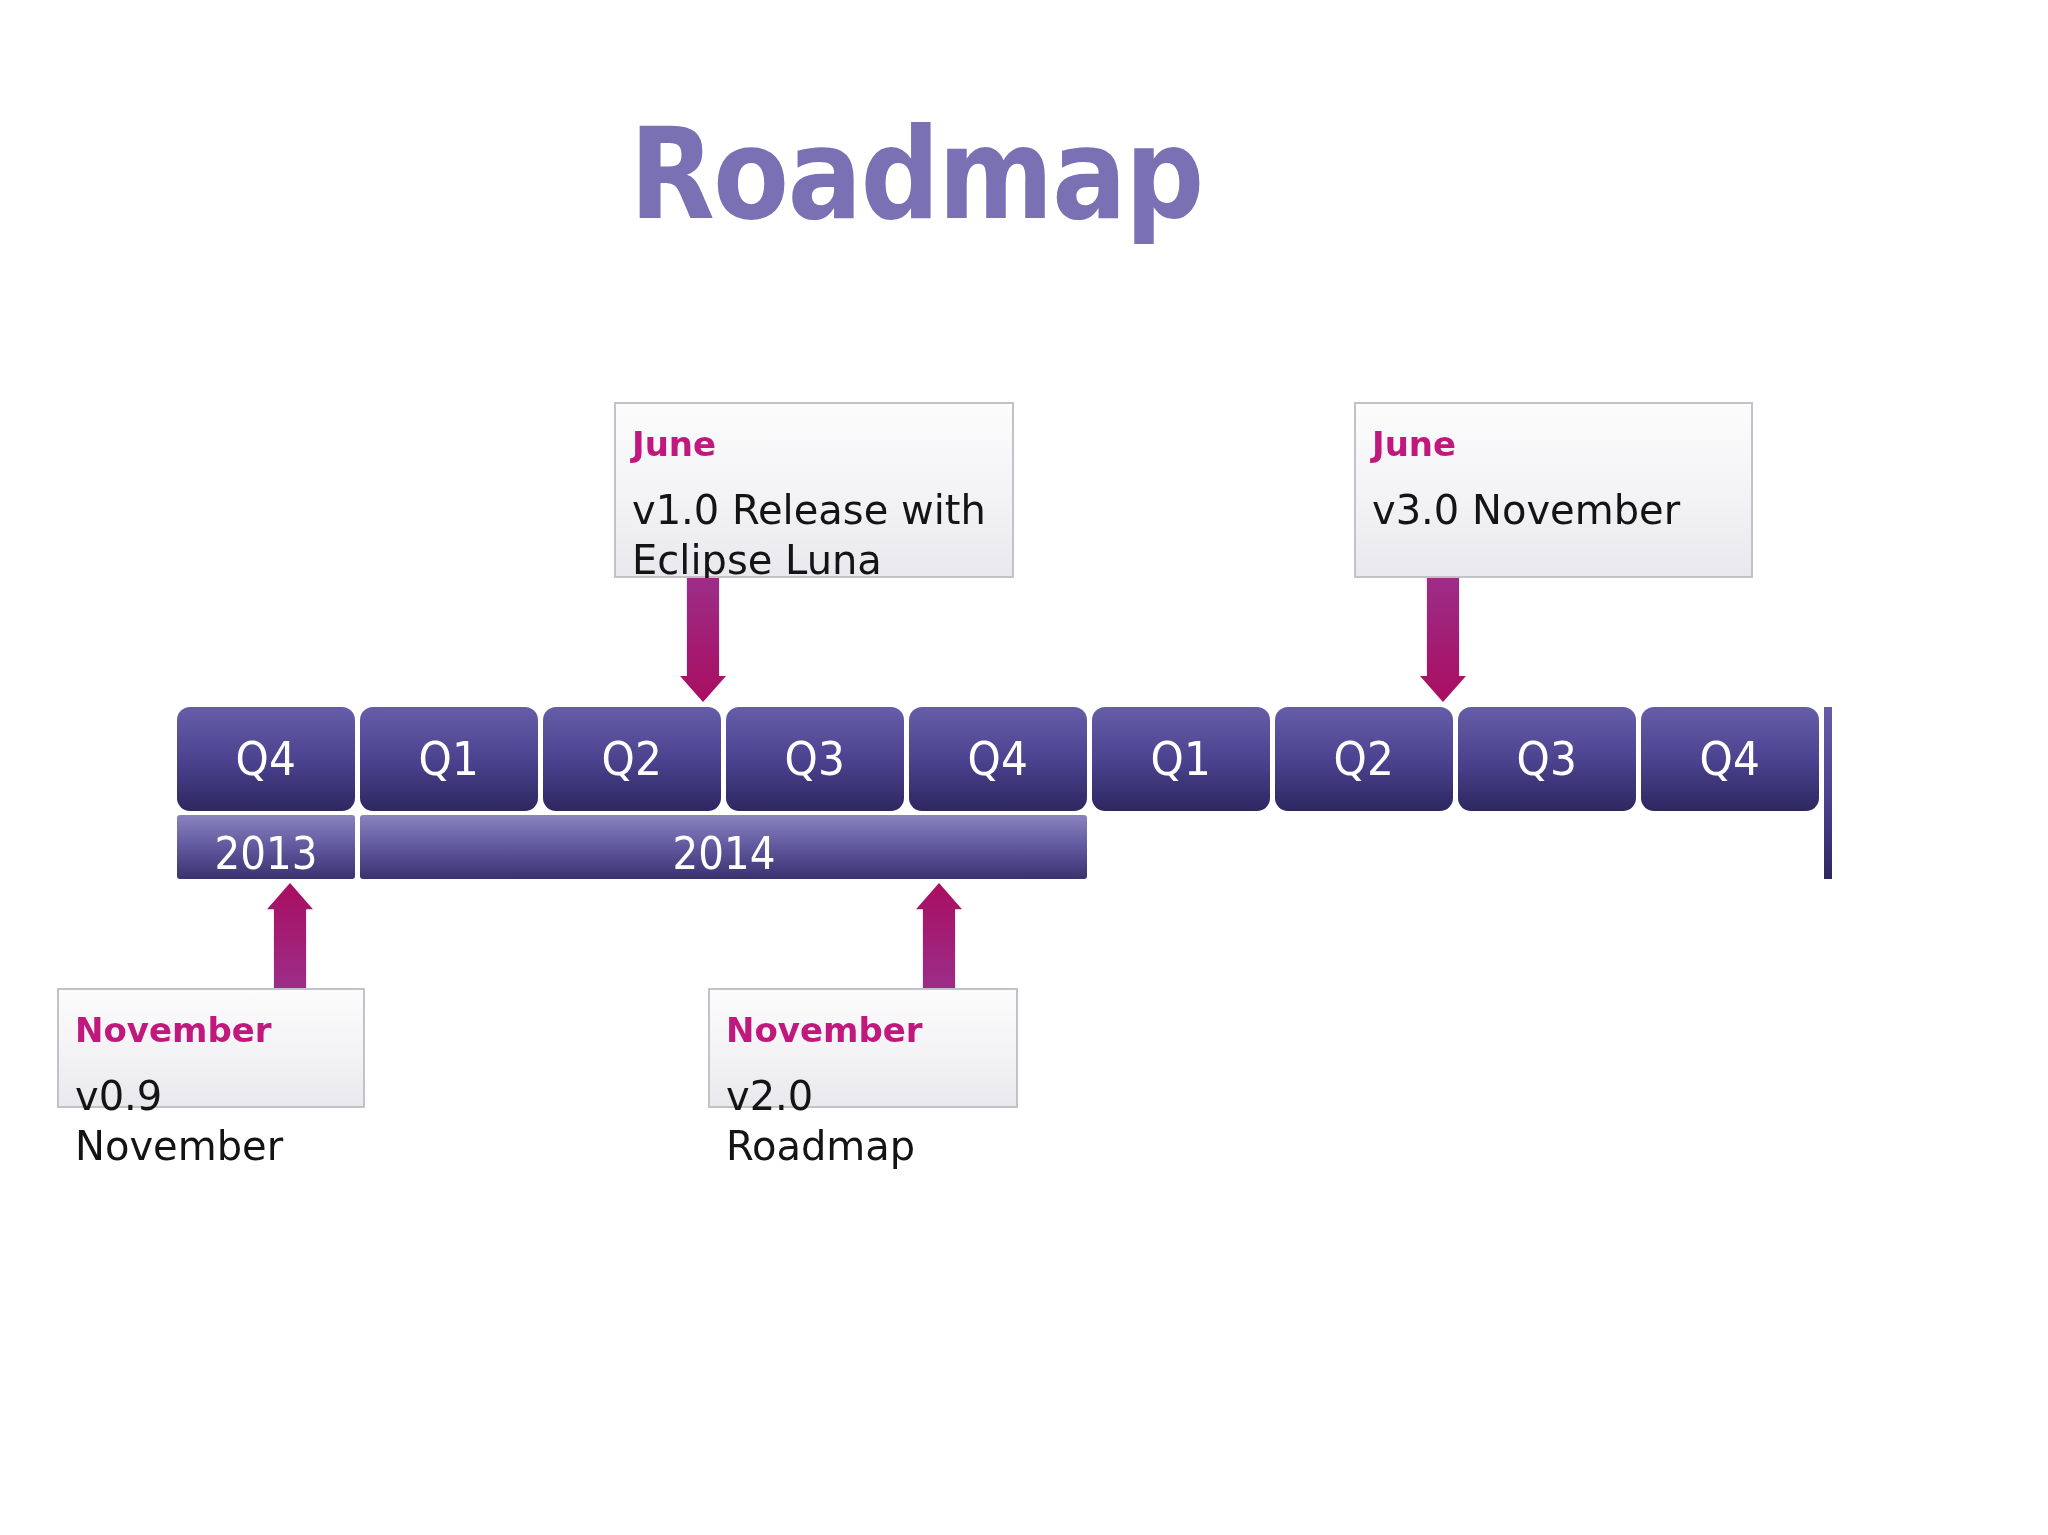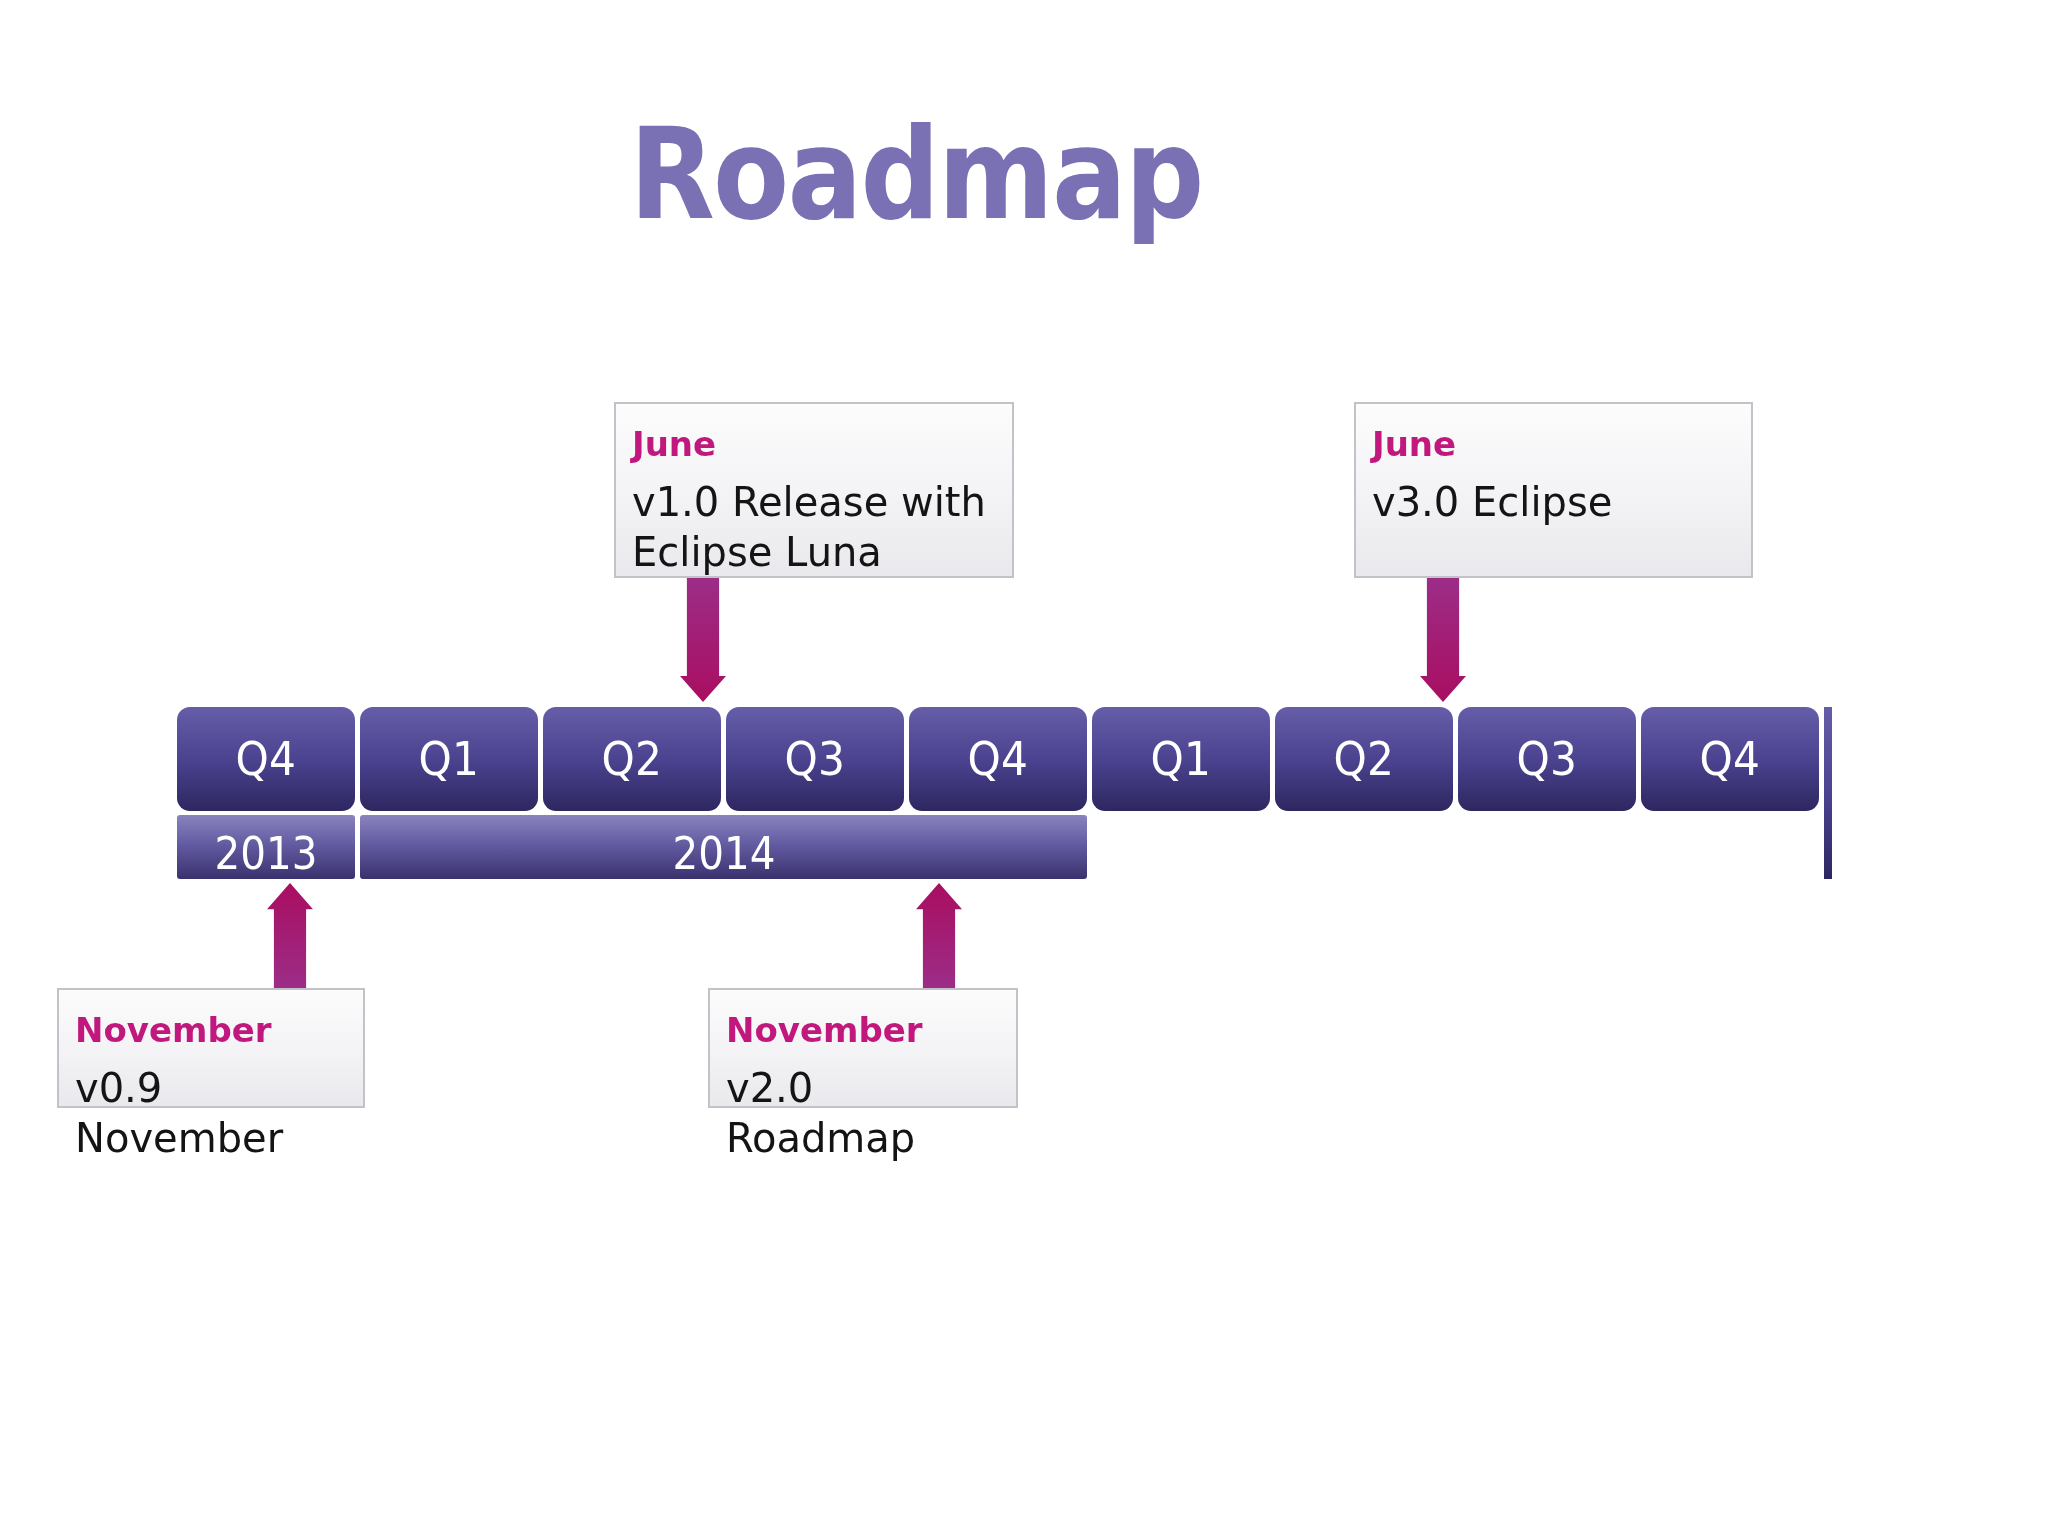--- a/index.html
+++ b/index.html
@@ -91,21 +91,21 @@
   .callout .month {
     font-size: 34px;
     font-weight: bold;
     color: #c0187c;
     line-height: 1.2;
   }
   .callout .body {
     font-size: 40px;
     color: #141414;
     line-height: 1.25;
-    margin-top: 12px;
+    margin-top: 20px;
   }
   .co-june-2014 { left: 614px;  top: 402px; width: 400px; height: 176px; }
   .co-june-2015 { left: 1354px; top: 402px; width: 399px; height: 176px; }
   .co-nov-2013  { left: 57px;   top: 988px; width: 308px; height: 120px; }
   .co-nov-2014  { left: 708px;  top: 988px; width: 310px; height: 120px; }
 
   
   .arrow-down {
     position: absolute;
     width: 46px;
@@ -170,21 +170,21 @@
     </div>
 
   <div class="chevron"></div>
 
   <div class="callout co-june-2014">
     <div class="month">June</div>
     <div class="body">v1.0 Release with Eclipse Luna</div>
   </div>
   <div class="callout co-june-2015">
     <div class="month">June</div>
-    <div class="body">v3.0 Eclipse</div>
+    <div class="body">v3.0 November</div>
   </div>
 
   <div class="callout co-nov-2013">
     <div class="month">November</div>
     <div class="body">v0.9 November</div>
   </div>
   <div class="callout co-nov-2014">
     <div class="month">November</div>
     <div class="body">v2.0 Roadmap</div>
   </div>

